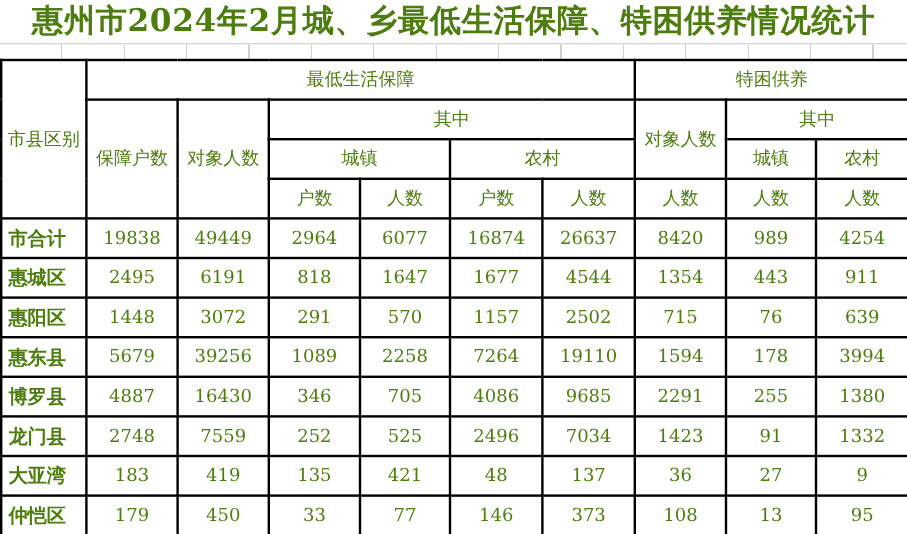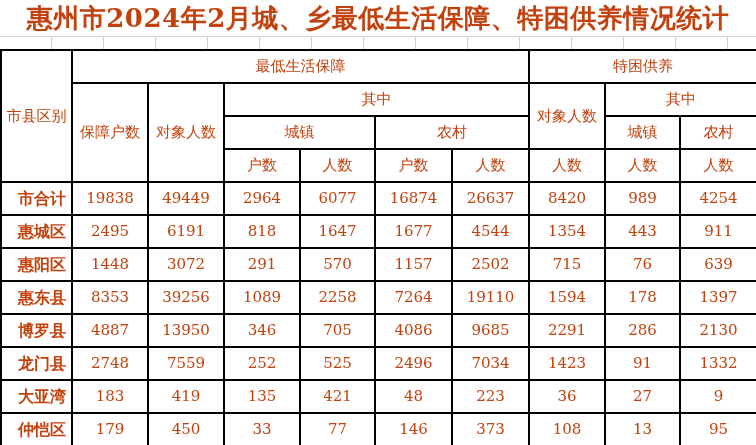--- a/index.html
+++ b/index.html
@@ -7,21 +7,21 @@
     padding: 0;
     background: #ffffff;
   }
   .page {
     position: relative;
     width: 756px;
     height: 445px;
     background: #ffffff;
     overflow: hidden;
     font-family: "DejaVu Serif", "Liberation Serif", serif;
-    color: #c2410c;
+    color: #4d7c0f;
   }
   .title {
     height: 36px;
     line-height: 37px;
     text-align: center;
     font-weight: bold;
     font-size: 26px;
     white-space: nowrap;
     letter-spacing: 0.5px;
   }
@@ -53,21 +53,21 @@
     line-height: 1;
   }
   table.stats tr { height: 33px; }
   thead th { font-weight: bold; font-size: 16px; }
   th.left {
     text-align: left;
     padding-left: 7px;
   }
   tbody th.region {
     text-align: left;
-    padding-left: 16px;
+    padding-left: 5px;
     font-weight: bold;
     font-size: 16px;
   }
   td.num { font-size: 15px; }
 </style>
 </head>
 <body>
 
 <div class="page">
 
@@ -149,62 +149,62 @@
         <td class="num">291</td>
         <td class="num">570</td>
         <td class="num">1157</td>
         <td class="num">2502</td>
         <td class="num">715</td>
         <td class="num">76</td>
         <td class="num">639</td>
       </tr>
       <tr>
         <th class="region">惠东县</th>
-        <td class="num">8353</td>
+        <td class="num">5679</td>
         <td class="num">39256</td>
         <td class="num">1089</td>
         <td class="num">2258</td>
         <td class="num">7264</td>
         <td class="num">19110</td>
         <td class="num">1594</td>
         <td class="num">178</td>
-        <td class="num">1397</td>
+        <td class="num">3994</td>
       </tr>
       <tr>
         <th class="region">博罗县</th>
         <td class="num">4887</td>
-        <td class="num">13950</td>
+        <td class="num">16430</td>
         <td class="num">346</td>
         <td class="num">705</td>
         <td class="num">4086</td>
         <td class="num">9685</td>
         <td class="num">2291</td>
-        <td class="num">286</td>
-        <td class="num">2130</td>
+        <td class="num">255</td>
+        <td class="num">1380</td>
       </tr>
       <tr>
         <th class="region">龙门县</th>
         <td class="num">2748</td>
         <td class="num">7559</td>
         <td class="num">252</td>
         <td class="num">525</td>
         <td class="num">2496</td>
         <td class="num">7034</td>
         <td class="num">1423</td>
         <td class="num">91</td>
         <td class="num">1332</td>
       </tr>
       <tr>
         <th class="region">大亚湾</th>
         <td class="num">183</td>
         <td class="num">419</td>
         <td class="num">135</td>
         <td class="num">421</td>
         <td class="num">48</td>
-        <td class="num">223</td>
+        <td class="num">137</td>
         <td class="num">36</td>
         <td class="num">27</td>
         <td class="num">9</td>
       </tr>
       <tr>
         <th class="region">仲恺区</th>
         <td class="num">179</td>
         <td class="num">450</td>
         <td class="num">33</td>
         <td class="num">77</td>

